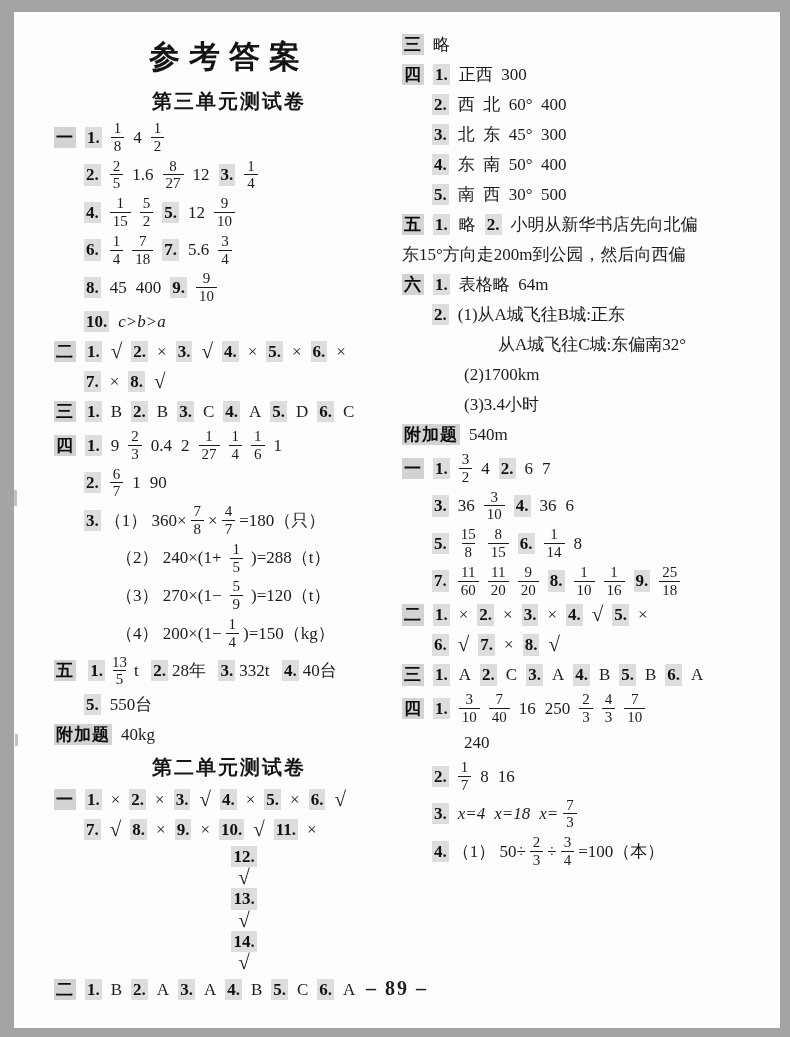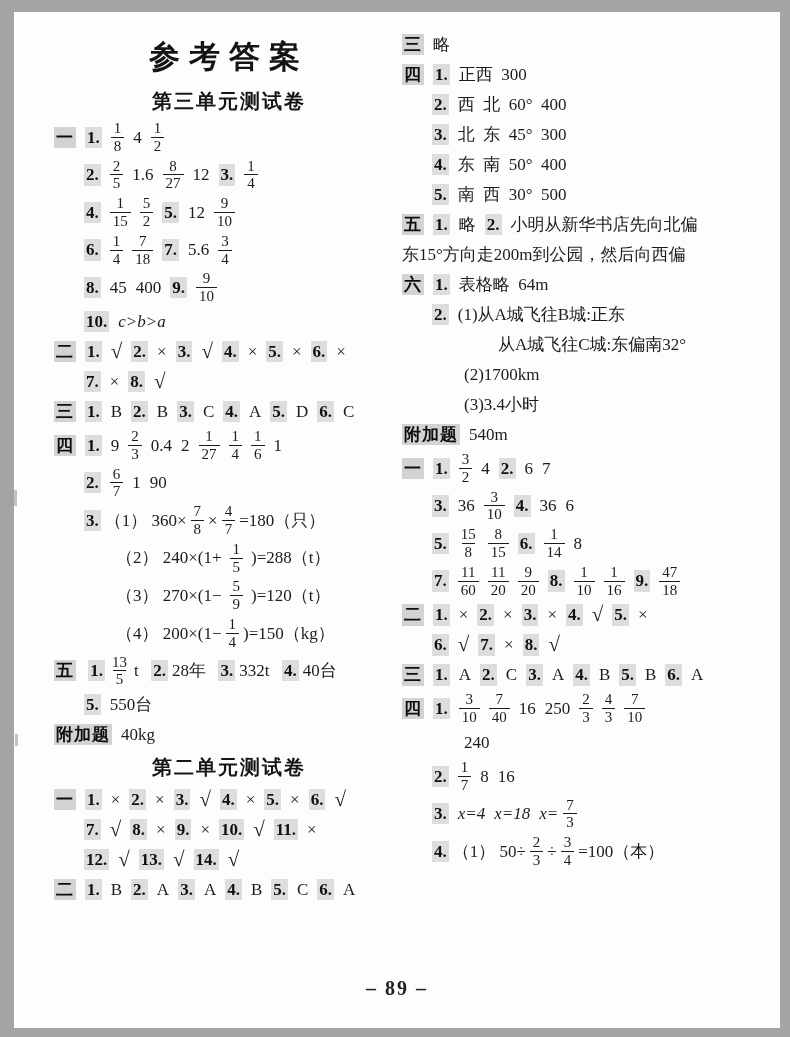--- a/index.html
+++ b/index.html
@@ -294,21 +294,21 @@
         <span class="tx ck">√</span>
         <span class="qn">8.</span>
         <span class="tx">×</span>
         <span class="qn">9.</span>
         <span class="tx">×</span>
         <span class="qn">10.</span>
         <span class="tx ck">√</span>
         <span class="qn">11.</span>
         <span class="tx">×</span>
       </div>
-      <div class="line" style="padding-left: 30px;">
+      <div class="line" style="padding-left: 30px; flex-direction: column;">
         <span class="qn">12.</span>
         <span class="tx ck">√</span>
         <span class="qn">13.</span>
         <span class="tx ck">√</span>
         <span class="qn">14.</span>
         <span class="tx ck">√</span>
       </div>
       <div class="line" style="padding-left: 0px;">
         <span class="sec">二</span>
         <span class="qn">1.</span>
@@ -441,21 +441,21 @@
         <span class="fr">
           <span class="fn">1</span>
           <span class="fd">10</span>
         </span>
         <span class="fr">
           <span class="fn">1</span>
           <span class="fd">16</span>
         </span>
         <span class="qn">9.</span>
         <span class="fr">
-          <span class="fn">47</span>
+          <span class="fn">25</span>
           <span class="fd">18</span>
         </span>
       </div>
       <div class="line" style="padding-left: 0px;">
         <span class="sec">二</span>
         <span class="qn">1.</span>
         <span class="tx">×</span>
         <span class="qn">2.</span>
         <span class="tx">×</span>
         <span class="qn">3.</span>

